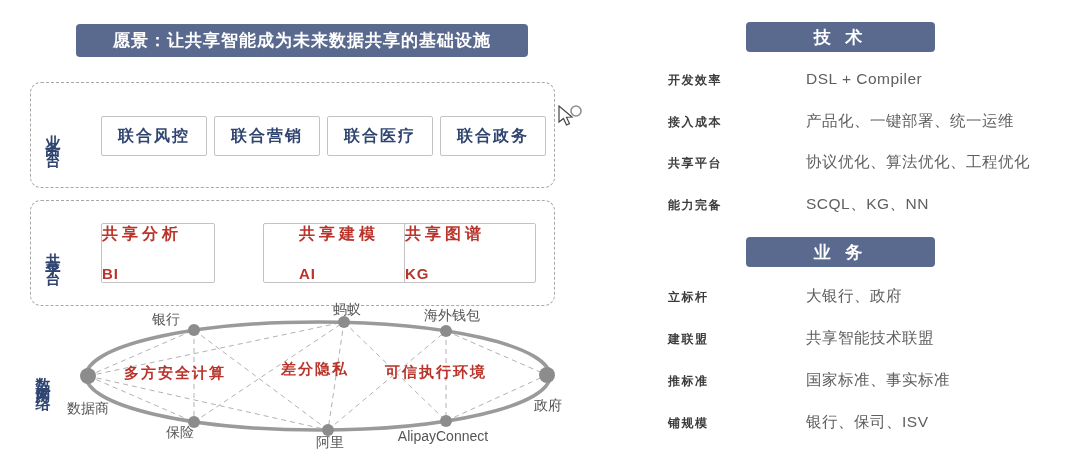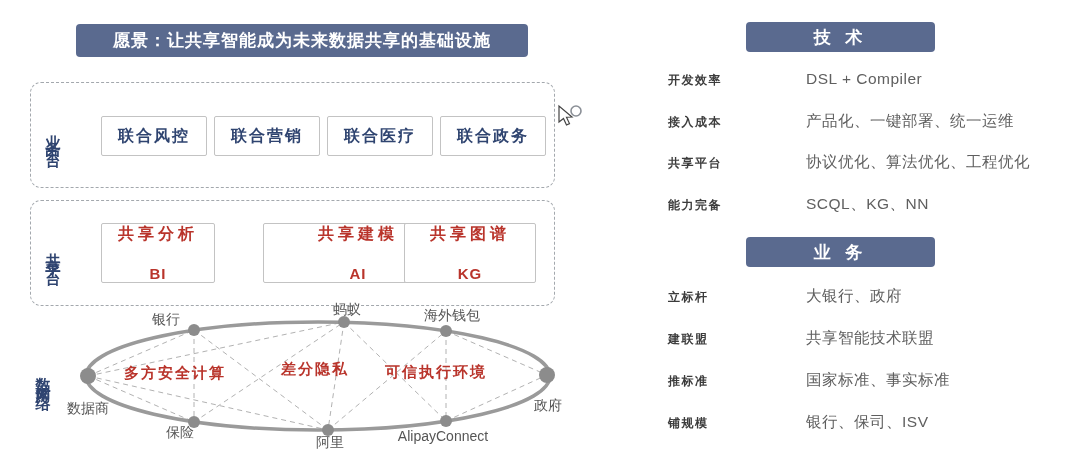--- a/index.html
+++ b/index.html
@@ -26,21 +26,21 @@
   .net-vlabel { left:36px; top:378px; transform:translateY(-52%); }
 
   
   .biz-item { position:absolute; top:33px; width:104px; height:38px; background:#fff;
               border:1px solid #c3c3c3; border-radius:2px; color:#2f4470; font-weight:bold;
               font-size:16px; letter-spacing:2px; display:flex; align-items:center; justify-content:center; }
 
   
   .plat-item { position:absolute; top:22px; height:58px; background:#fff;
                border:1px solid #c3c3c3; border-radius:2px; color:#b9342b; font-weight:bold;
-               display:flex; flex-direction:column; align-items:center; justify-content:center; }
+               display:flex; flex-direction:column; align-items:flex-start; justify-content:center; }
   .plat-item .t { font-size:16px; letter-spacing:4px; }
   .plat-item .s { font-size:15px; letter-spacing:1px; margin-top:20px; }
 
   
   .net-svg { position:absolute; left:56px; top:298px; }
   .node-label { position:absolute; color:#555; font-size:14px; transform:translate(-50%,-50%); white-space:nowrap; }
   .tech-label { position:absolute; color:#b9342b; font-weight:bold; font-size:15px; letter-spacing:2px;
                 transform:translate(-50%,-50%); white-space:nowrap; }
 
   

